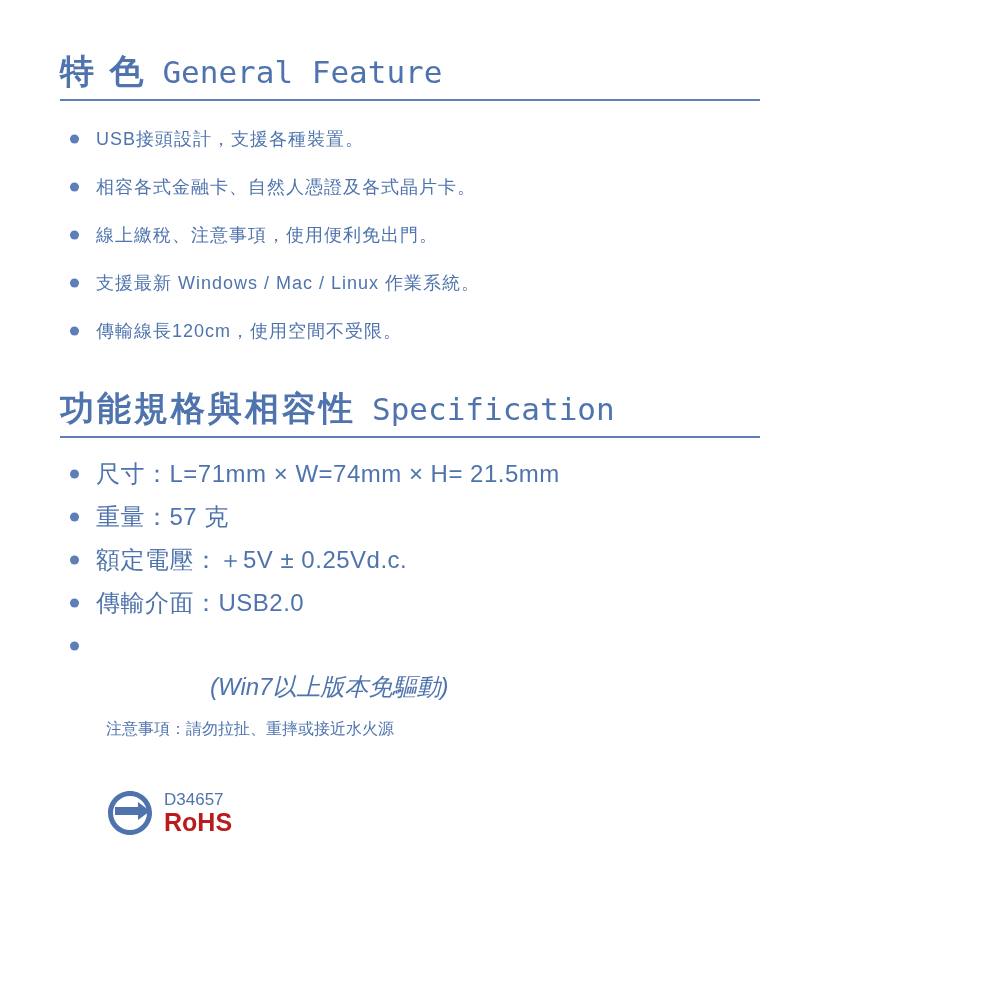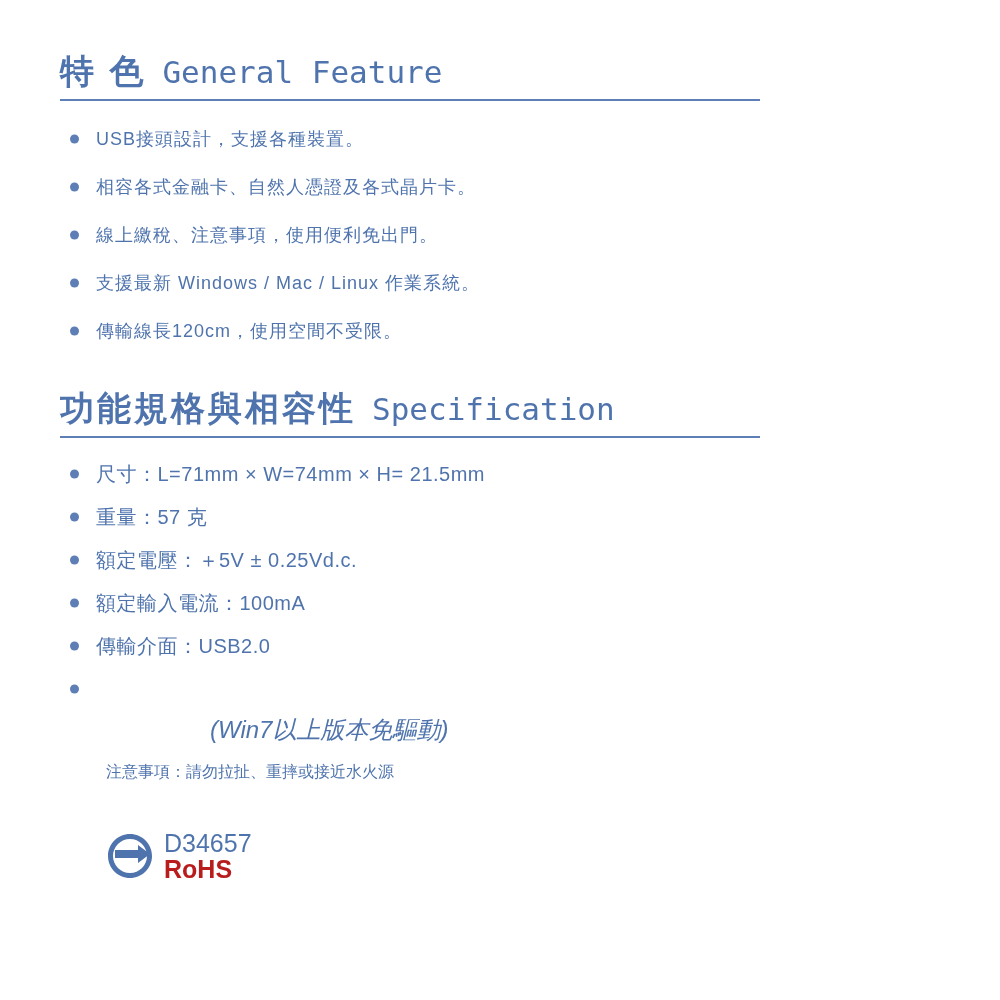--- a/index.html
+++ b/index.html
@@ -78,21 +78,21 @@
   .feature-list li {
     font-size: 18px;
     letter-spacing: 1px;
     height: 48px;
     display: flex;
     align-items: center;
   }
 
   
   .spec-list li {
-    font-size: 20px;
+    font-size: 24px;
     letter-spacing: 0.5px;
     height: 43px;
     display: flex;
     align-items: center;
   }
 
   .spacer-blk { height: 34px; }
 
   .spec-sub {
     font-size: 24px;
@@ -127,21 +127,21 @@
     height: 52px;
     flex: 0 0 52px;
   }
   .rohs .txt {
     display: flex;
     flex-direction: column;
     justify-content: center;
     line-height: 1.05;
   }
   .rohs .code {
-    font-size: 25px;
+    font-size: 17px;
     color: #4f74ad;
     font-weight: 400;
   }
   .rohs .label {
     font-size: 25px;
     color: #b91c1c;
     font-weight: 700;
   }
 </style>
 </head>
@@ -191,24 +191,20 @@
       <span class="dot"></span>
       <span>尺寸：L=71mm × W=74mm × H= 21.5mm</span>
     </li>
     <li>
       <span class="dot"></span>
       <span>重量：57 克</span>
     </li>
     <li>
       <span class="dot"></span>
       <span>額定電壓：＋5V ± 0.25Vd.c.</span>
-    </li>
-    <li>
-      <span class="dot"></span>
-      <span>額定輸入電流：100mA</span>
     </li>
     <li>
       <span class="dot"></span>
       <span>傳輸介面：USB2.0</span>
     </li>
     <li>
       <span class="dot"></span>
     </li>
   </ul>
 

